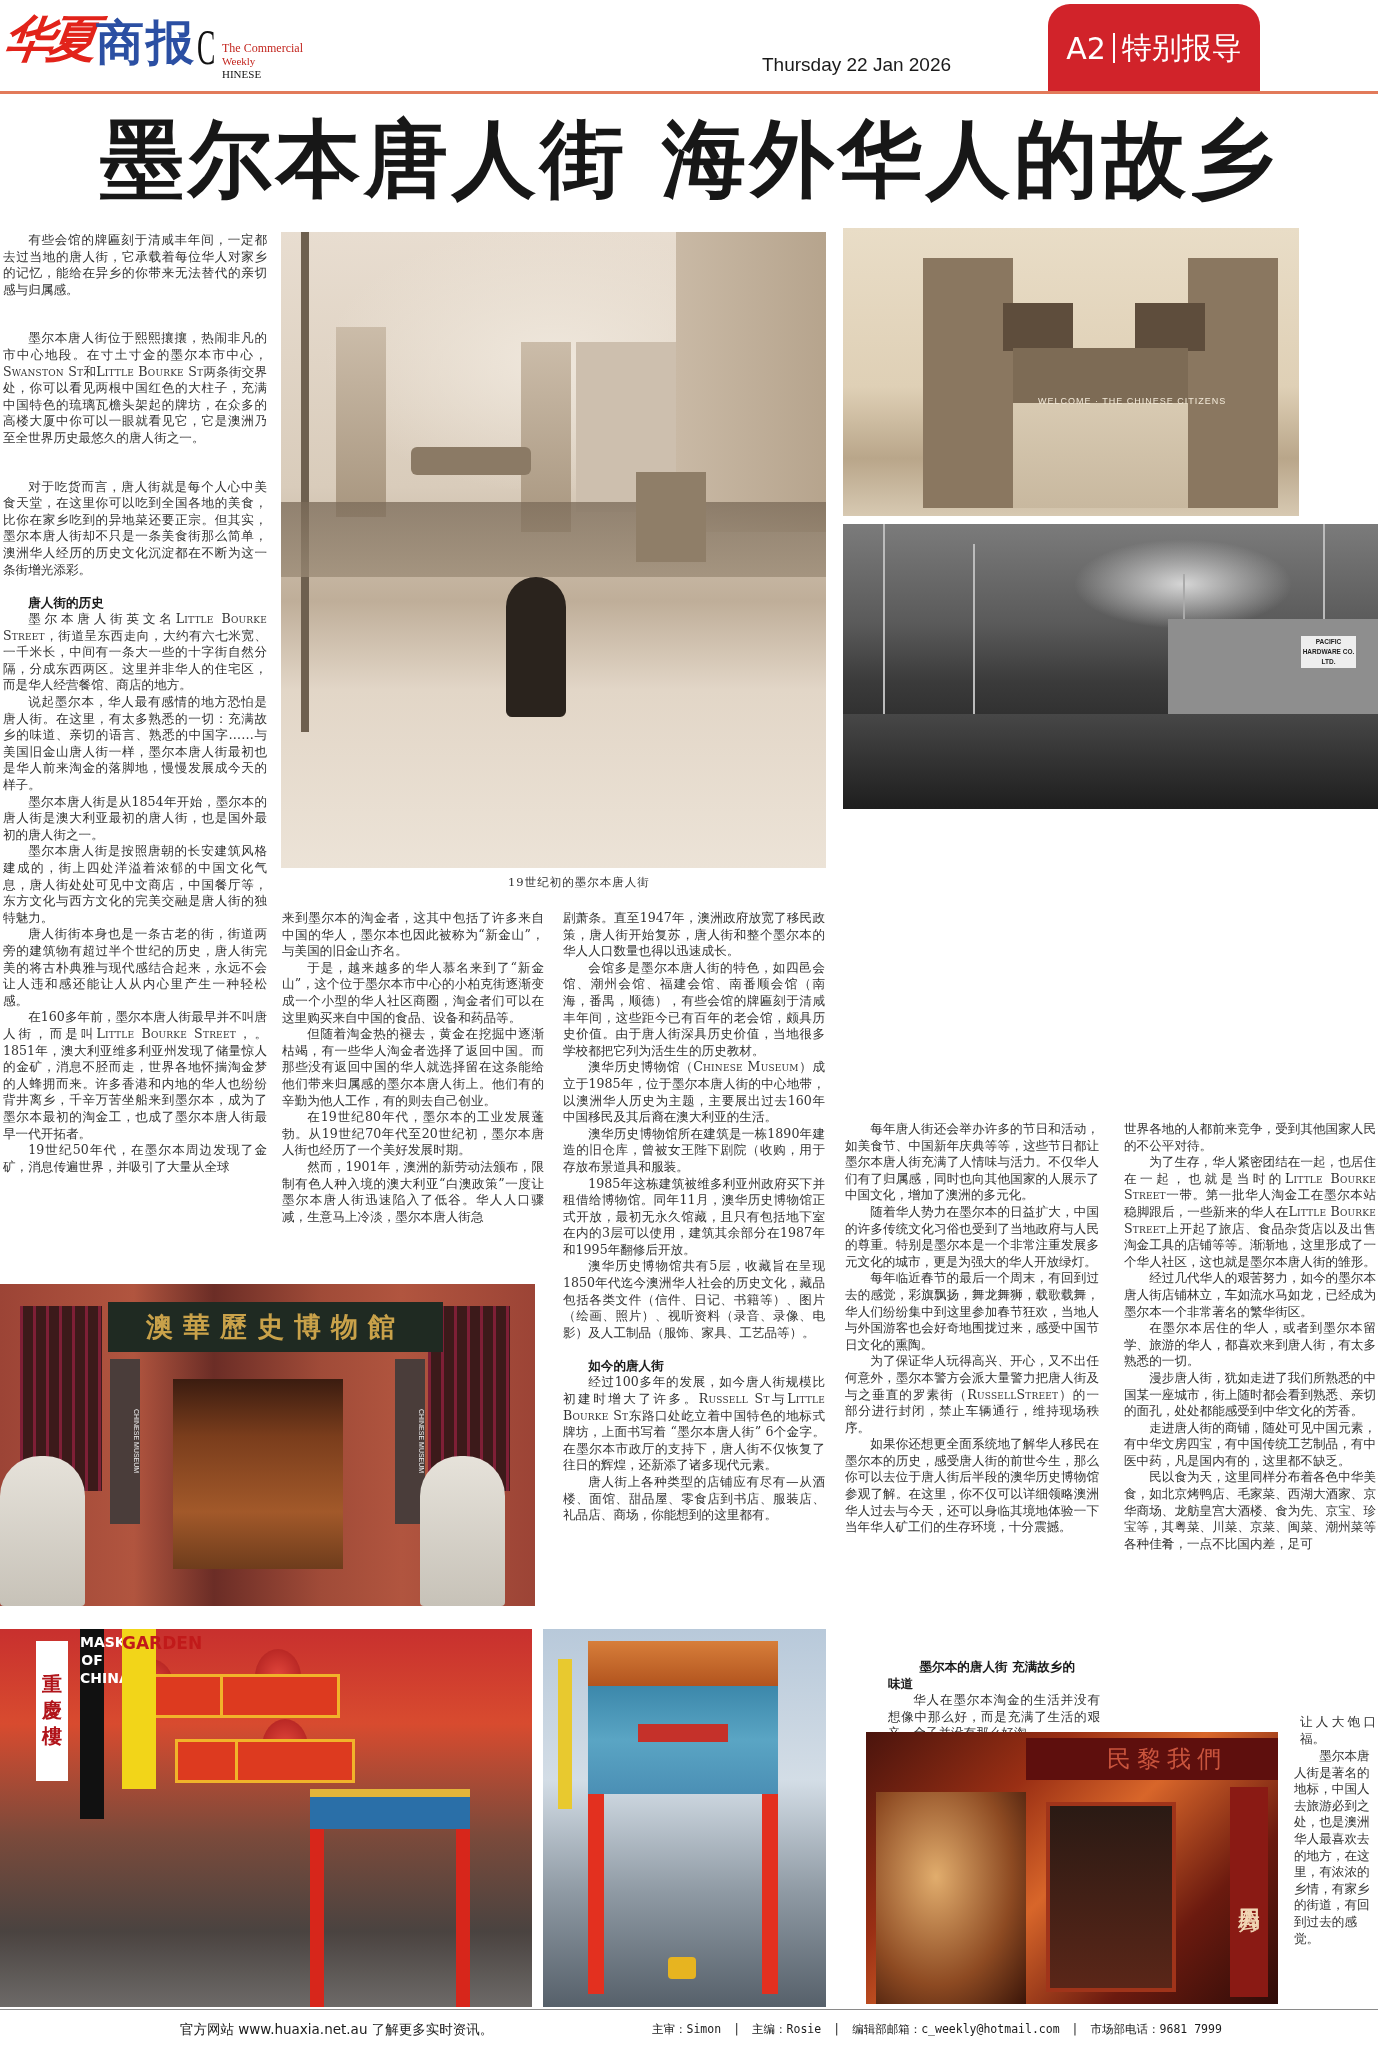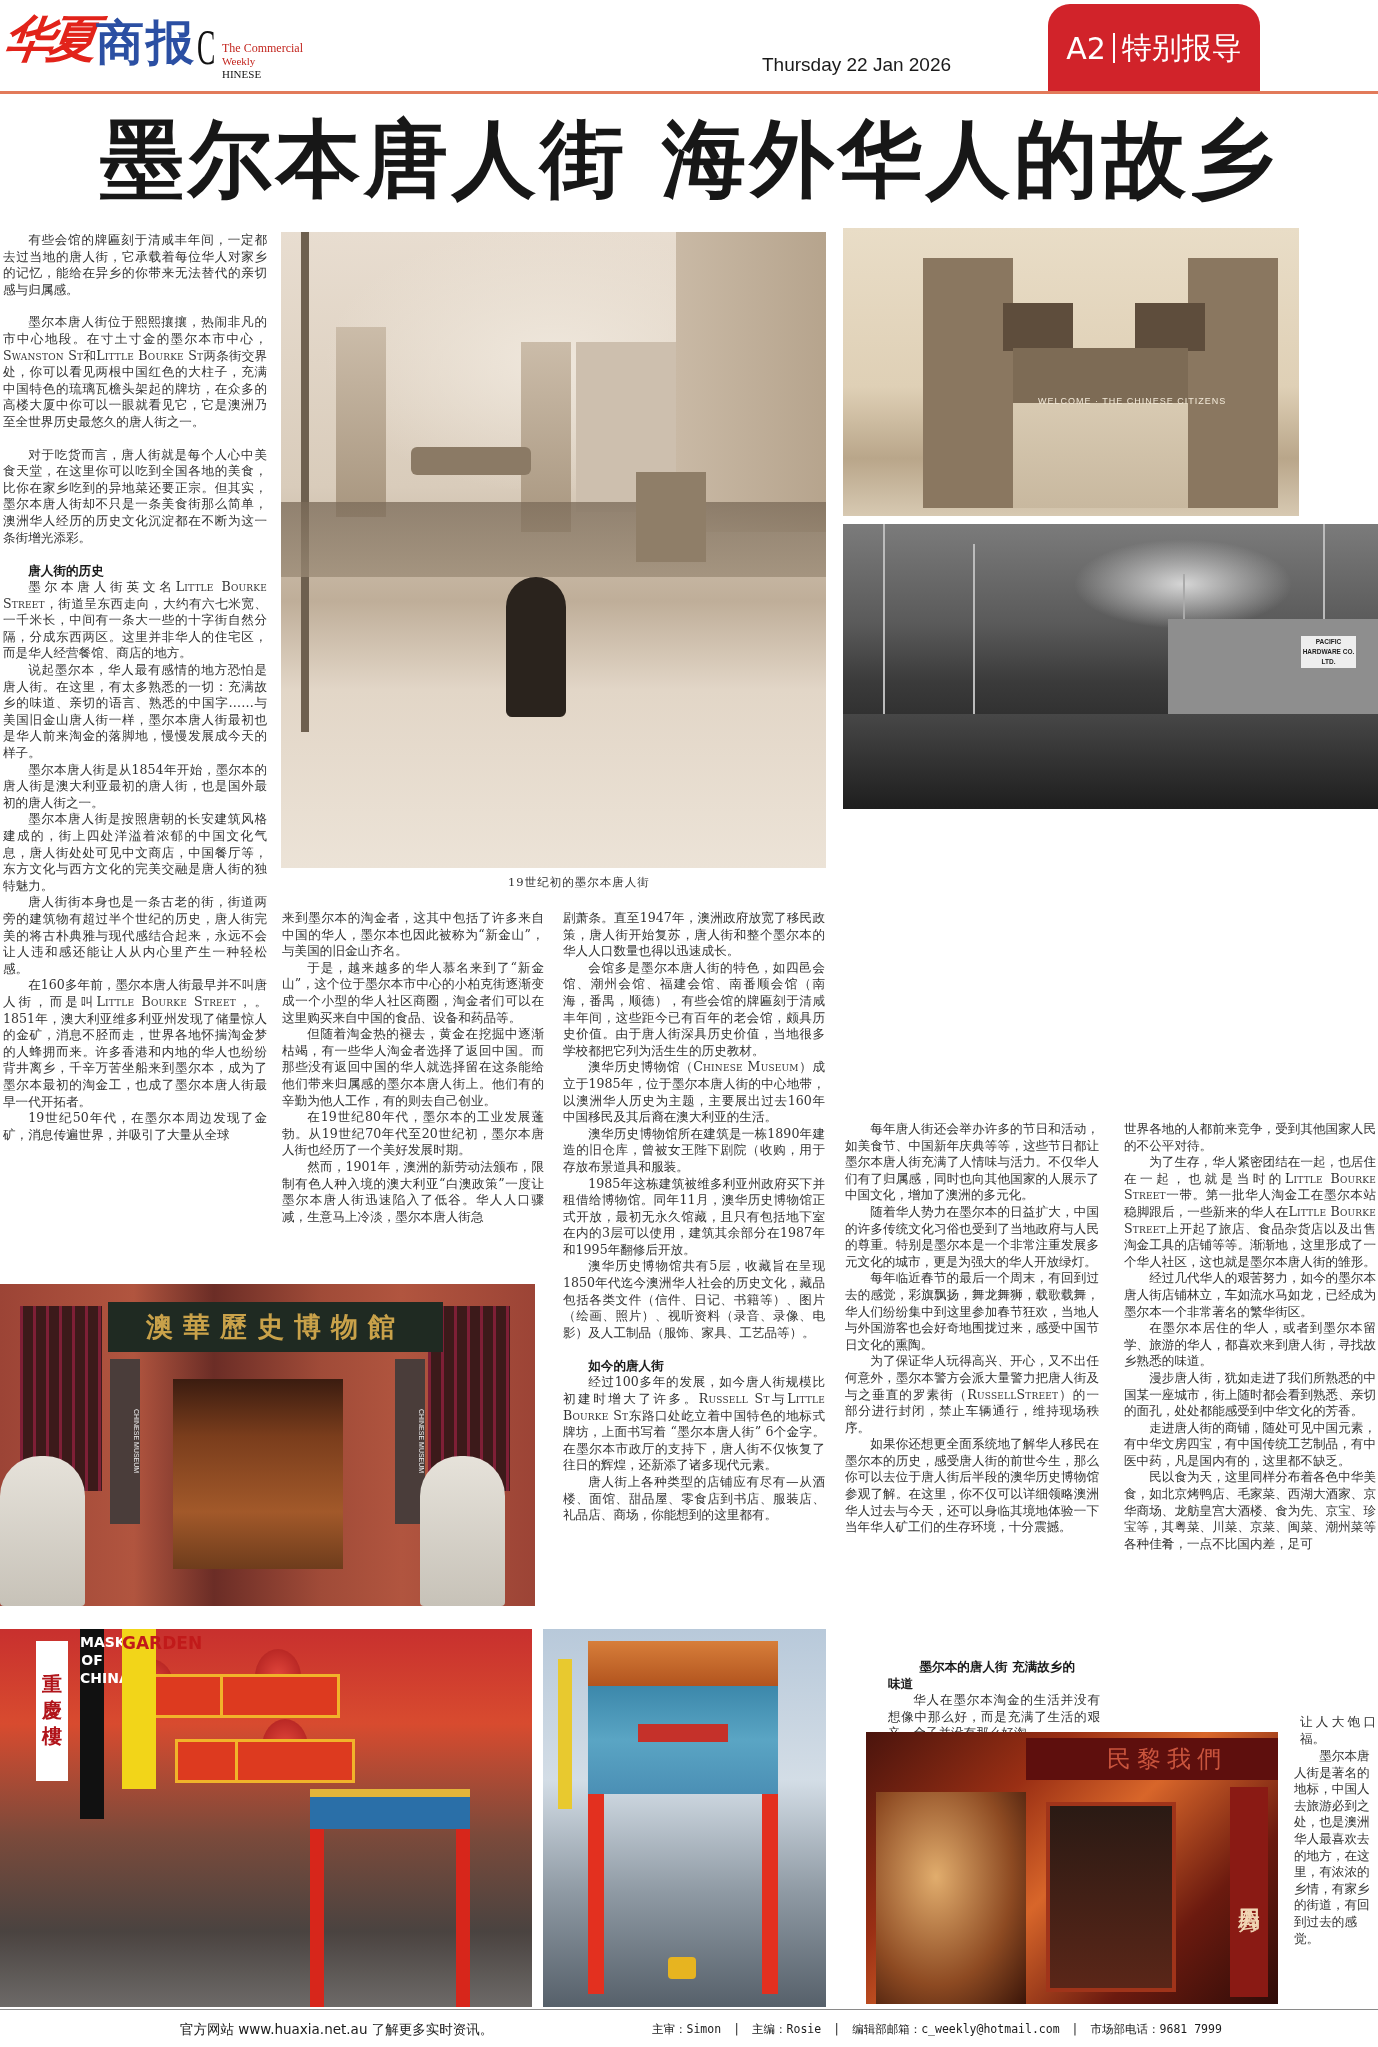--- a/index.html
+++ b/index.html
@@ -20,21 +20,21 @@
   .section-tab .sep { display: inline-block; width: 2px; height: 30px; background: #fff; margin: 0 7px; }
   .rule-top { position: absolute; left: 0; top: 91px; width: 1378px; height: 3px; background: #e27a5a; }
 
   
   .headline { position: absolute; left: 0; top: 94px; width: 1378px; height: 130px; text-align: center; font-family: "DejaVu Sans", sans-serif; font-weight: bold; font-size: 84px; line-height: 130px; color: #171717; letter-spacing: 4px; }
   .headline .gap { display: inline-block; width: 34px; }
 
   
   .txt { position: absolute; font-family: "DejaVu Serif", serif; font-size: 12.6px; line-height: 16.6px; color: #333; text-align: justify; }
   .txt p { text-indent: 2em; }
-  .txt p.gap-before { margin-top: 16px; }
+  .txt p.gap-before { margin-top: 32px; }
   .txt h3 { font-family: "DejaVu Sans", sans-serif; font-size: 12.6px; font-weight: bold; text-indent: 2em; margin-top: 0; color: #1a1a1a; line-height: 17px; }
   .txt h3.gap-before { margin-top: 16px; }
   .sc { font-variant: small-caps; letter-spacing: 0.2px; }
 
   
   .photo { position: absolute; overflow: hidden; }
   .photo-caption { position: absolute; font-family: "DejaVu Serif", serif; font-size: 11.5px; color: #333; letter-spacing: 1px; }
 
   
   .p-parade { left: 281px; top: 232px; width: 545px; height: 636px;
@@ -224,21 +224,21 @@
 </div>
 <div class="txt" style="left:888px; top:1658px; width:212px;">
   <h3 style="text-indent:2.5em"><span>墨尔本的唐人街 充满故乡的</span><br><span>味道</span></h3>
   <p>华人在墨尔本淘金的生活并没有想像中那么好，而是充满了生活的艰辛。金子并没有那么好淘，</p>
 </div>
 
 <div class="txt" style="left:1124px; top:1121px; width:252px;">
   <p style="text-indent:0">世界各地的人都前来竞争，受到其他国家人民的不公平对待。</p>
   <p><span>为了生存，华人紧密团结在一起，也居住在一起，也就是当时的</span><span class="sc">Little Bourke Street</span><span>一带。第一批华人淘金工在墨尔本站稳脚跟后，一些新来的华人在</span><span class="sc">Little Bourke Street</span><span>上开起了旅店、食品杂货店以及出售淘金工具的店铺等等。渐渐地，这里形成了一个华人社区，这也就是墨尔本唐人街的雏形。</span></p>
   <p>经过几代华人的艰苦努力，如今的墨尔本唐人街店铺林立，车如流水马如龙，已经成为墨尔本一个非常著名的繁华街区。</p>
-  <p>在墨尔本居住的华人，或者到墨尔本留学、旅游的华人，都喜欢来到唐人街，寻找故乡熟悉的味道。</p>
+  <p>在墨尔本居住的华人，或者到墨尔本留学、旅游的华人，都喜欢来到唐人街，有太多熟悉的一切。</p>
   <p>漫步唐人街，犹如走进了我们所熟悉的中国某一座城市，街上随时都会看到熟悉、亲切的面孔，处处都能感受到中华文化的芳香。</p>
   <p>走进唐人街的商铺，随处可见中国元素，有中华文房四宝，有中国传统工艺制品，有中医中药，凡是国内有的，这里都不缺乏。</p>
   <p>民以食为天，这里同样分布着各色中华美食，如北京烤鸭店、毛家菜、西湖大酒家、京华商场、龙舫皇宫大酒楼、食为先、京宝、珍宝等，其粤菜、川菜、京菜、闽菜、潮州菜等各种佳肴，一点不比国内差，足可</p>
 </div>
 <div class="txt" style="left:1300px; top:1714px; width:76px;">
   <p style="text-indent:0">让人大饱口福。</p>
 </div>
 <div class="txt" style="left:1294px; top:1748px; width:82px; text-align:left;">
   <p>墨尔本唐人街是著名的地标，中国人去旅游必到之处，也是澳洲华人最喜欢去的地方，在这里，有浓浓的乡情，有家乡的街道，有回到过去的感觉。</p>
 </div>

